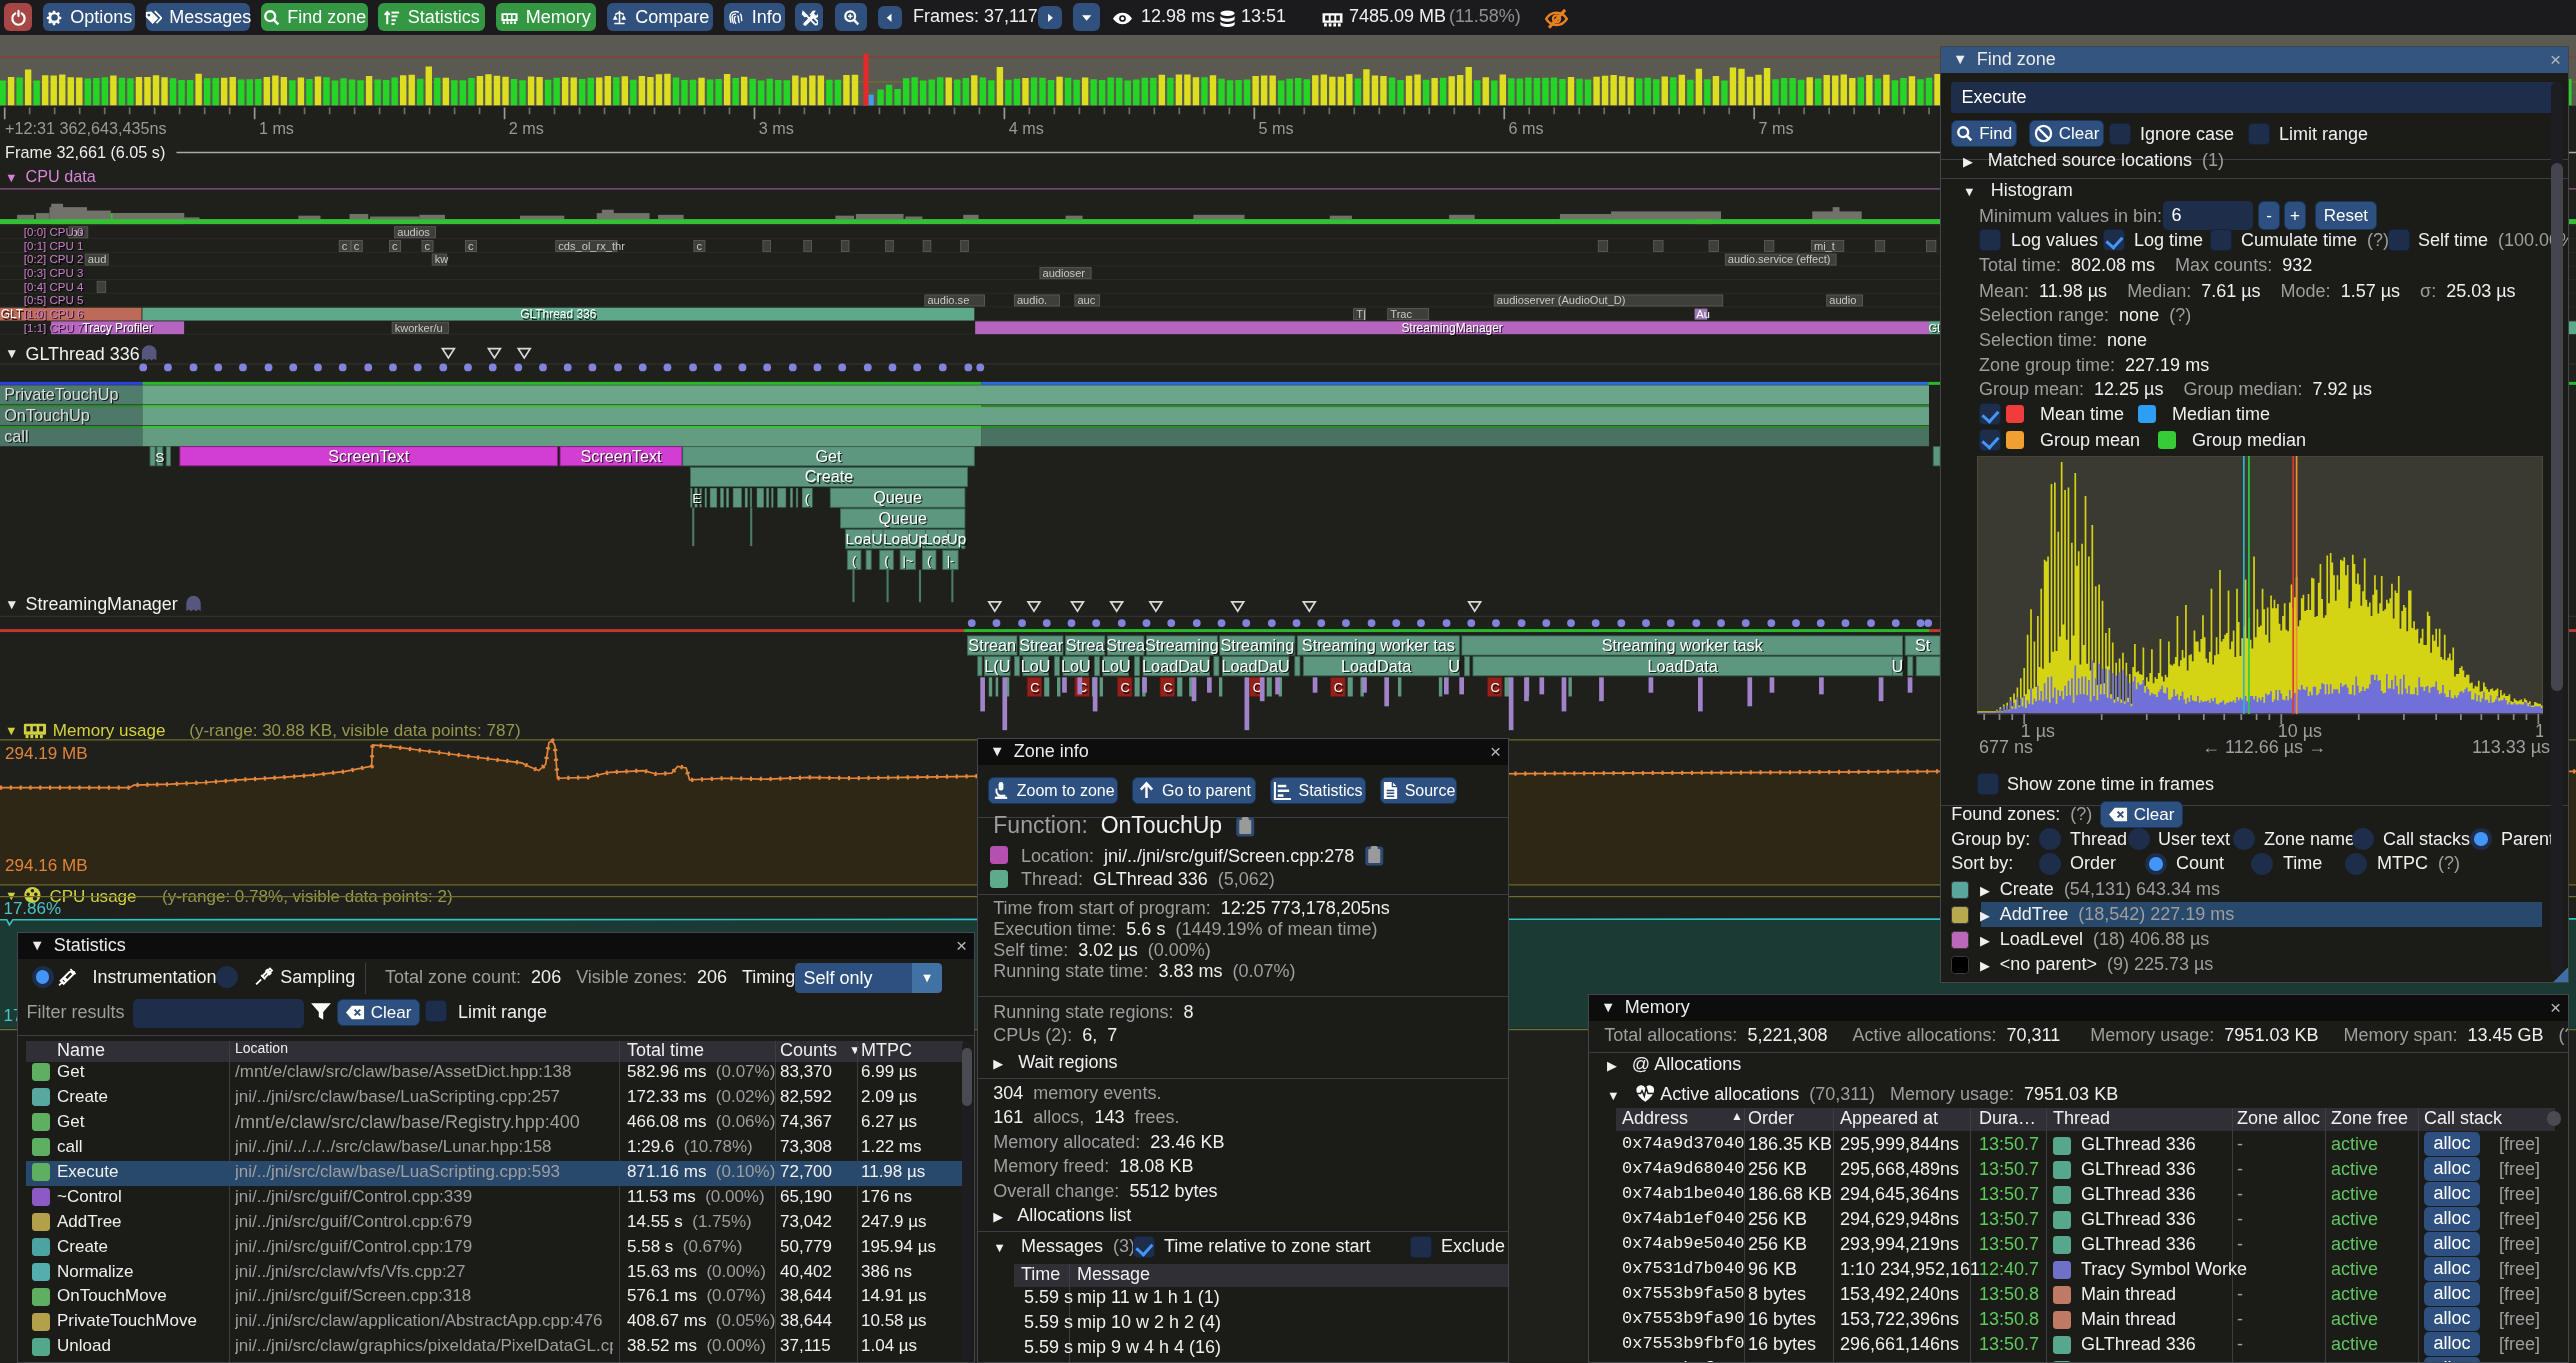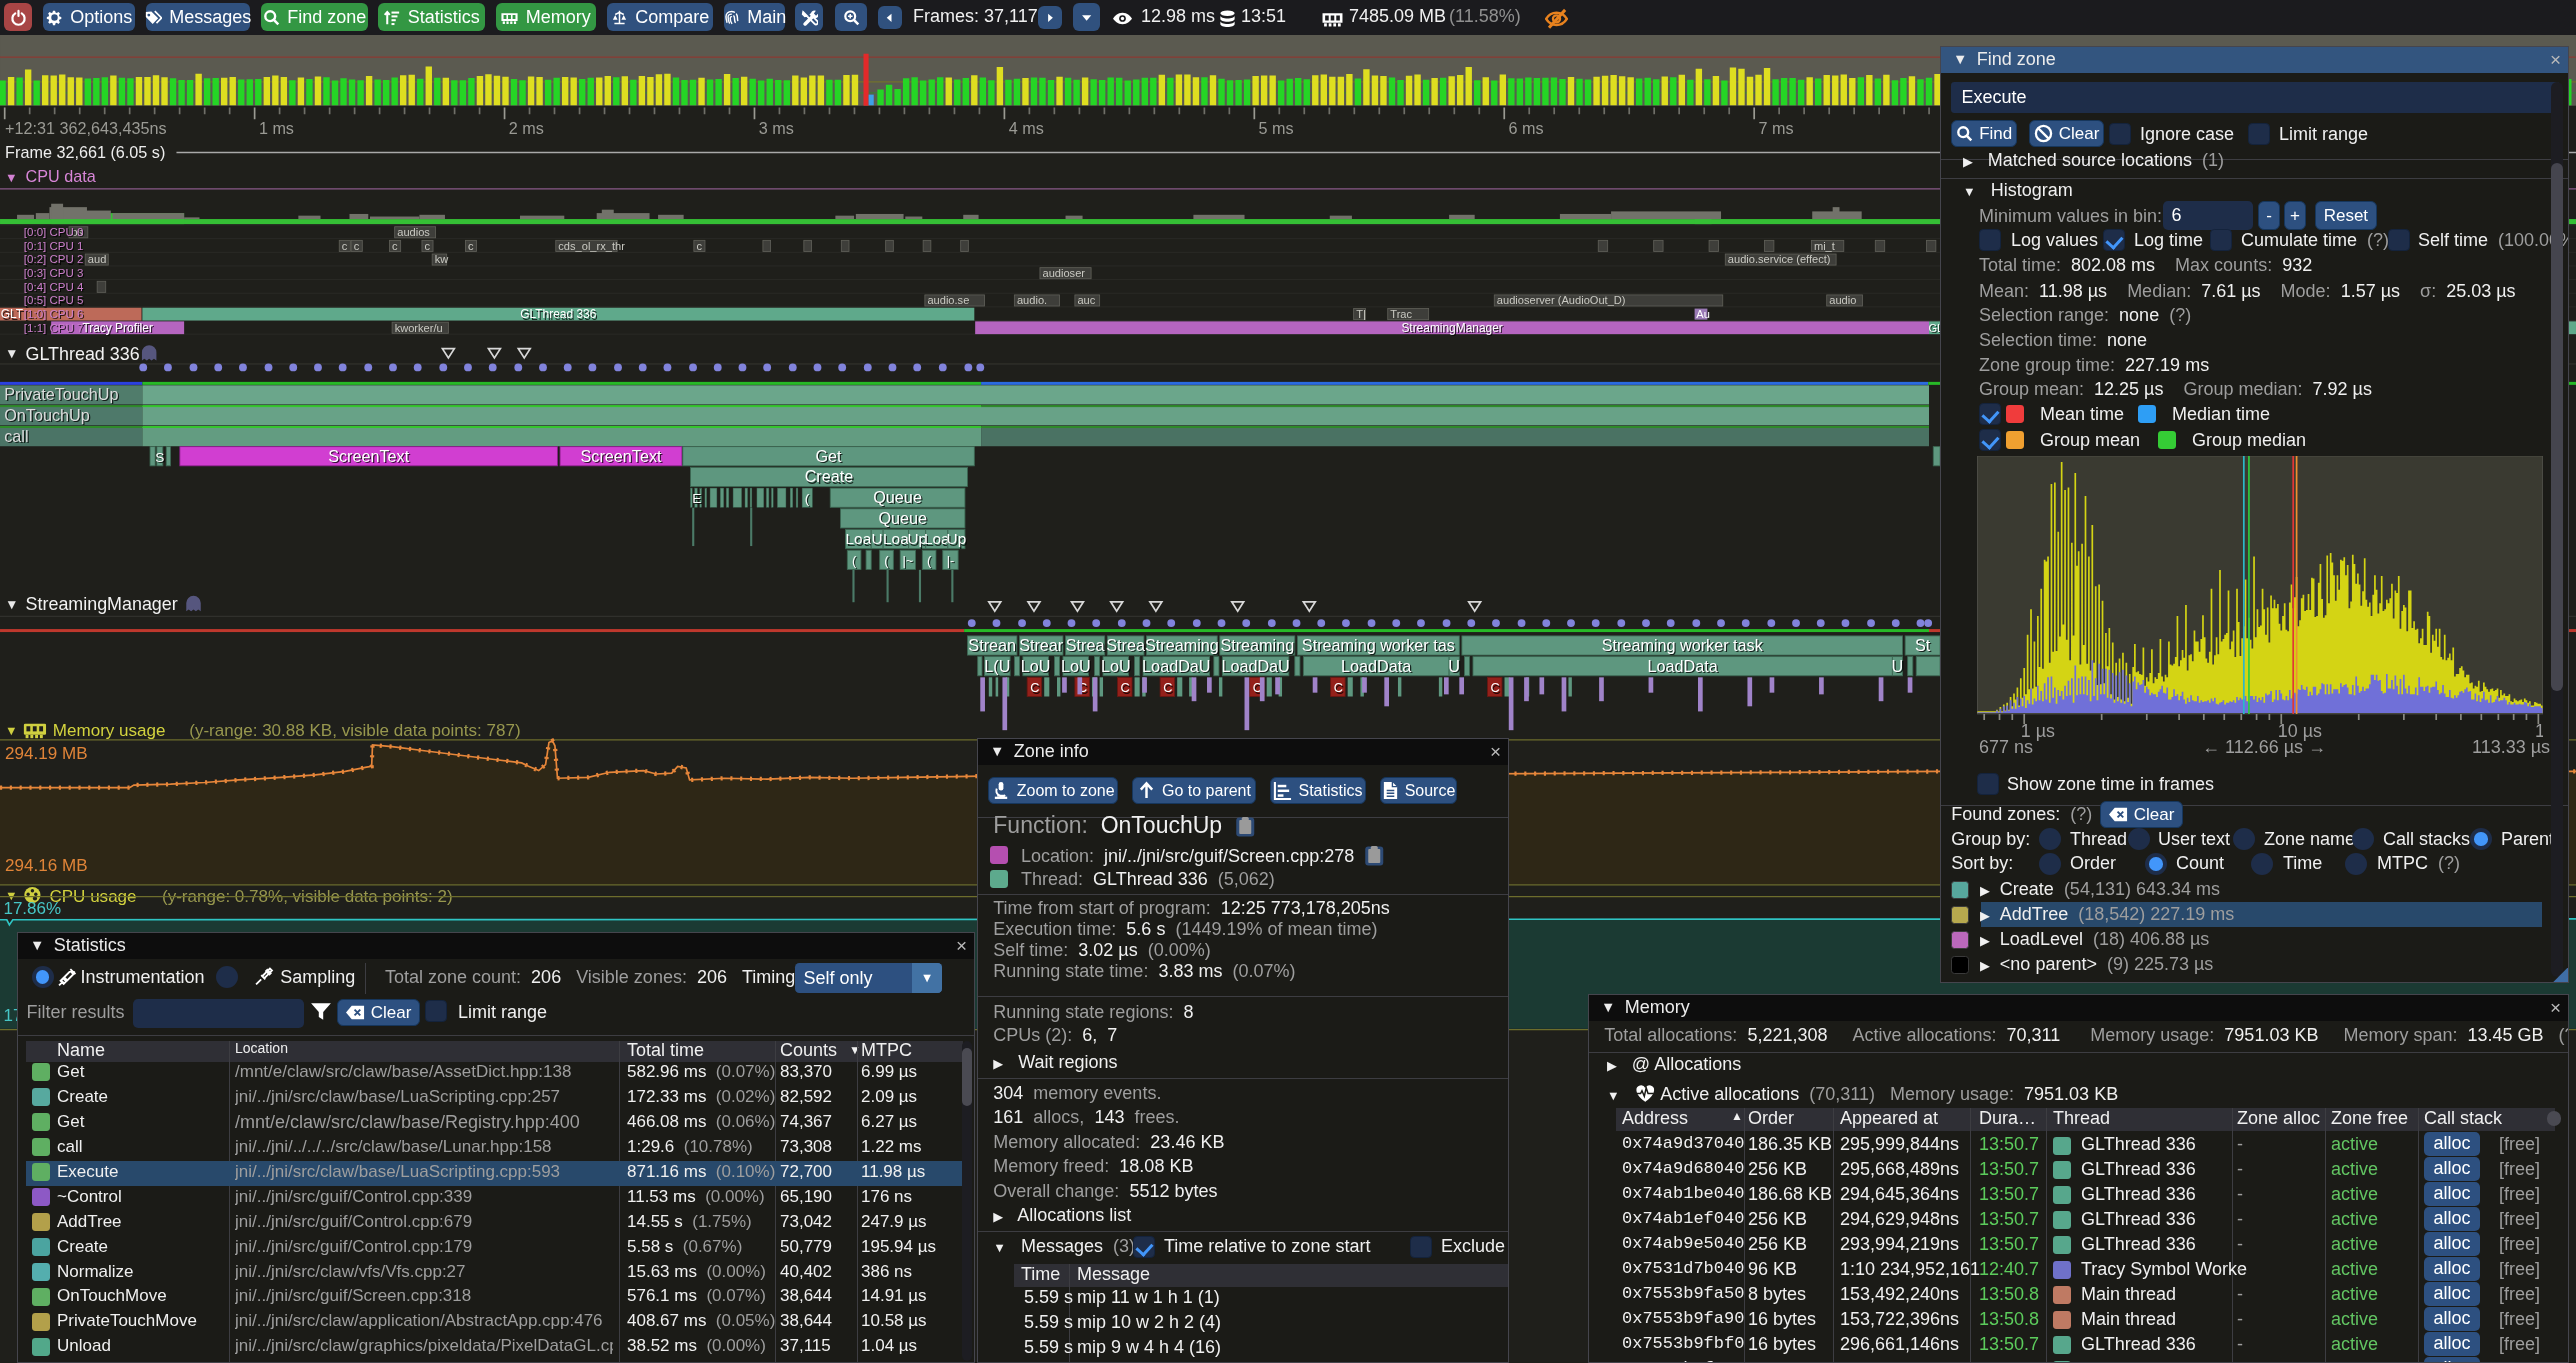--- a/index.html
+++ b/index.html
@@ -79,21 +79,21 @@
       <svg width="17" height="17" viewBox="0 0 20 20" style="flex:none">
         <path d="M10 2v15M4 17h12M10 4l-5 2.5M10 4l5 2.5" stroke="#fff" stroke-width="1.8" fill="none"></path>
         <path d="M5 7l-2.8 5.5h5.6zM15 7l-2.8 5.5h5.6z" fill="#fff"></path>
       </svg>
       <span>Compare</span>
     </div>
     <div class="tbtn blue" style="position:absolute;left:724px;top:3.4px;width:61px;height:28px">
       <svg width="17" height="17" viewBox="0 0 20 20" style="flex:none">
         <path d="M10 3c-4 0-6.5 2.8-6.5 6.2 0 2.5.6 4.6 1.2 6.3M10 6c-2.4 0-4 1.7-4 3.5 0 2.8.6 5 1.5 7M10 9c-.9 0-1.5.6-1.5 1.5 0 2.5.7 4.8 1.8 6.5M12.7 8.2c.5.8.8 1.6.8 2.6 0 1.9.3 3.6.9 5M15.8 6c.8 1.2 1.2 2.6 1.2 4.2 0 1.2.1 2.3.4 3.3M13.4 3.7A7.3 7.3 0 0 0 10 3" fill="none" stroke="#fff" stroke-width="1.7" stroke-linecap="round"></path>
       </svg>
-      <span>Main</span>
+      <span>Info</span>
     </div>
     <div class="tbtn blue" style="position:absolute;left:795px;top:3.4px;width:28px;height:28px">
       <svg width="17" height="17" viewBox="0 0 20 20" style="flex:none">
         <path d="M2.5 3.5L8 9M2.5 3.5L2 6l2.5 2.5L7 8z" stroke="#fff" stroke-width="2" fill="#fff"></path>
         <path d="M7.5 9l8.5 8.5c.9.9 2.3.9 3.2 0 .9-.9.9-2.3 0-3.2L10.7 5.8" stroke="#fff" stroke-width="2.2" fill="none"></path>
         <path d="M17.5 2a4.3 4.3 0 0 0-5.6 5.6L3.4 16.1a2.1 2.1 0 0 0 3 3l8.5-8.5A4.3 4.3 0 0 0 20.5 5l-2.8 2.8-2.5-2.5z" fill="#fff"></path>
       </svg>
     </div>
     <div class="tbtn blue" style="position:absolute;left:835px;top:3.4px;width:32px;height:28px">
       <svg width="17" height="17" viewBox="0 0 20 20" style="flex:none">
@@ -692,21 +692,21 @@
     <line x1="0" y1="1052" x2="3022" y2="1052" stroke="#6d6d2c" stroke-width="1.5"></line>
     <polygon points="0,1079 8,1079 11,1085 15,1079 3022,1078 3022,1207 0,1207" fill="#1b3a33"></polygon>
     <polyline points="0,1079 8,1079 11,1085 15,1079 3022,1078" fill="none" stroke="#2fc4c4" stroke-width="2"></polyline>
     <text x="4" y="1072" font-size="20" font-family="Liberation Sans" fill="#46c6c6" text-anchor="start" font-weight="normal">17.86%</text>
     <text x="4" y="1198" font-size="20" font-family="Liberation Sans" fill="#46c6c6" text-anchor="start" font-weight="normal">17.85%</text>
     <line x1="0" y1="1208" x2="3022" y2="1208" stroke="#6d6d2c" stroke-width="1.5"></line>
   </svg>
 <div class="panel" id="stats" style="left:17px;top:932px;width:958px;height:431px">
     <div class="phead"><span class="tri">▼</span>Statistics<span class="pclose">×</span></div>
     <div class="rad on" style="left:13.6px;top:33px"></div>
-    <div class="row" style="left:39px;top:34px;display:flex;gap:3px;align-items:center">
+    <div class="row" style="left:39px;top:34px;display:flex;gap:15px;align-items:center">
       <svg width="20.5" height="20.5" viewBox="0 0 20 20">
         <path d="M2 18l3-3M4 13l3 3M6 11l-2.5 2.5 3 3L9 14zM7 10l6-6 3 3-6 6zM13 2l5 5M15.5 6.5l2-2" stroke="#fff" stroke-width="1.8" fill="none"></path>
       </svg>
       <span>Instrumentation</span>
     </div>
     <div class="rad" style="left:198px;top:33px"></div>
     <div class="row" style="left:235px;top:34px;display:flex;gap:6.8px;align-items:center">
       <svg width="20.5" height="20.5" viewBox="0 0 20 20">
         <path d="M3 17l5-5M9 9l7.5-7.5 2 2L11 11zM8 8l4 4" stroke="#fff" stroke-width="1.8" fill="none"></path>
         <path d="M14 1.5l4.5 4.5-2.5 2.5L11.5 4z" fill="#fff"></path>

